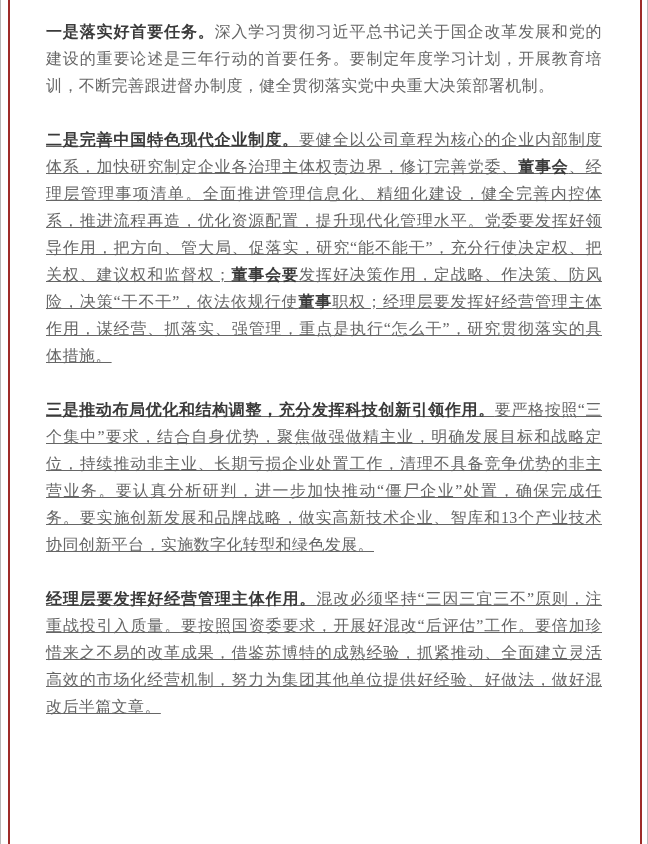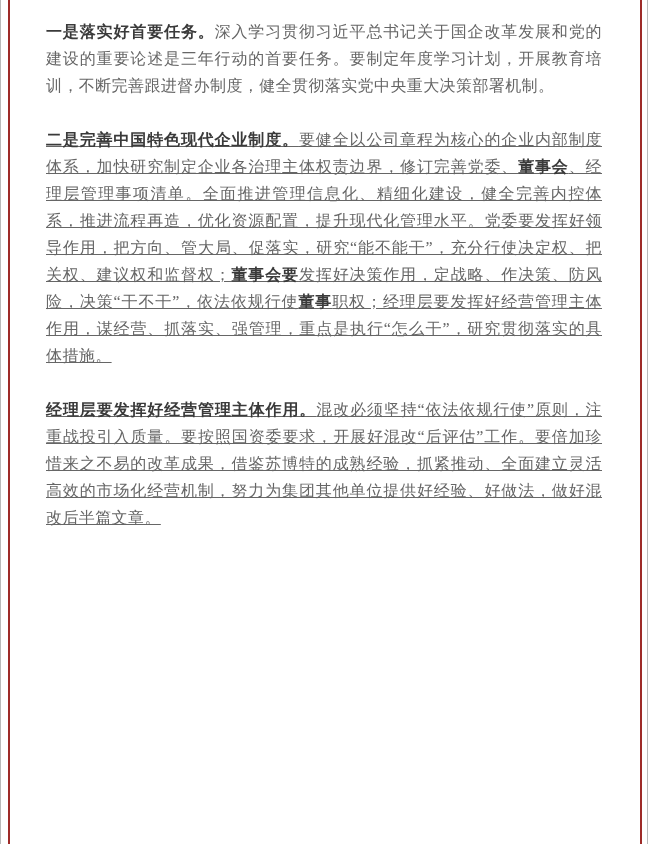--- a/index.html
+++ b/index.html
@@ -56,15 +56,16 @@
 <body>
 
 <div class="page">
   <div class="edge-line left"></div>
   <div class="red-line left"></div>
   <div class="red-line right"></div>
   <div class="edge-line right"></div>
   <div class="content">
       <p class="para"><span class="run b">一是落实好首要任务。</span><span class="run">深入学习贯彻习近平总书记关于国企改革发展和党的建设的重要论述是三年行动的首要任务。要制定年度学习计划，开展教育培训，不断完善跟进督办制度，健全贯彻落实党中央重大决策部署机制。</span></p>
       <p class="para"><span class="run b">二是完善中国特色现代企业制度。</span><span class="run">要健全以公司章程为核心的企业内部制度体系，加快研究制定企业各治理主体权责边界，修订完善党委、</span><span class="run b">董事会</span><span class="run">、经理层管理事项清单。全面推进管理信息化、精细化建设，健全完善内控体系，推进流程再造，优化资源配置，提升现代化管理水平。党委要发挥好领导作用，把方向、管大局、促落实，研究“能不能干”，充分行使决定权、把关权、建议权和监督权；</span><span class="run b">董事会要</span><span class="run">发挥好决策作用，定战略、作决策、防风险，决策“干不干”，依法依规行使</span><span class="run b">董事</span><span class="run">职权；经理层要发挥好经营管理主体作用，谋经营、抓落实、强管理，重点是执行“怎么干”，研究贯彻落实的具体措施。</span></p>
-      <p class="para"><span class="run b">经理层要发挥好经营管理主体作用。</span><span class="run">混改必须坚持“依法依规行使”原则，注重战投引入质量。要按照国资委要求，开展好混改“后评估”工作。要倍加珍惜来之不易的改革成果，借鉴苏博特的成熟经验，抓紧推动、全面建立灵活高效的市场化经营机制，努力为集团其他单位提供好经验、好做法，做好混改后半篇文章。</span></p>
+      <p class="para"><span class="run b">三是推动布局优化和结构调整，充分发挥科技创新引领作用。</span><span class="run">要严格按照“三个集中”要求，结合自身优势，聚焦做强做精主业，明确发展目标和战略定位，持续推动非主业、长期亏损企业处置工作，清理不具备竞争优势的非主营业务。要认真分析研判，进一步加快推动“僵尸企业”处置，确保完成任务。要实施创新发展和品牌战略，做实高新技术企业、智库和13个产业技术协同创新平台，实施数字化转型和绿色发展。</span></p>
+      <p class="para"><span class="run b">经理层要发挥好经营管理主体作用。</span><span class="run">混改必须坚持“三因三宜三不”原则，注重战投引入质量。要按照国资委要求，开展好混改“后评估”工作。要倍加珍惜来之不易的改革成果，借鉴苏博特的成熟经验，抓紧推动、全面建立灵活高效的市场化经营机制，努力为集团其他单位提供好经验、好做法，做好混改后半篇文章。</span></p>
     </div>
 </div>
 
 </body></html>

